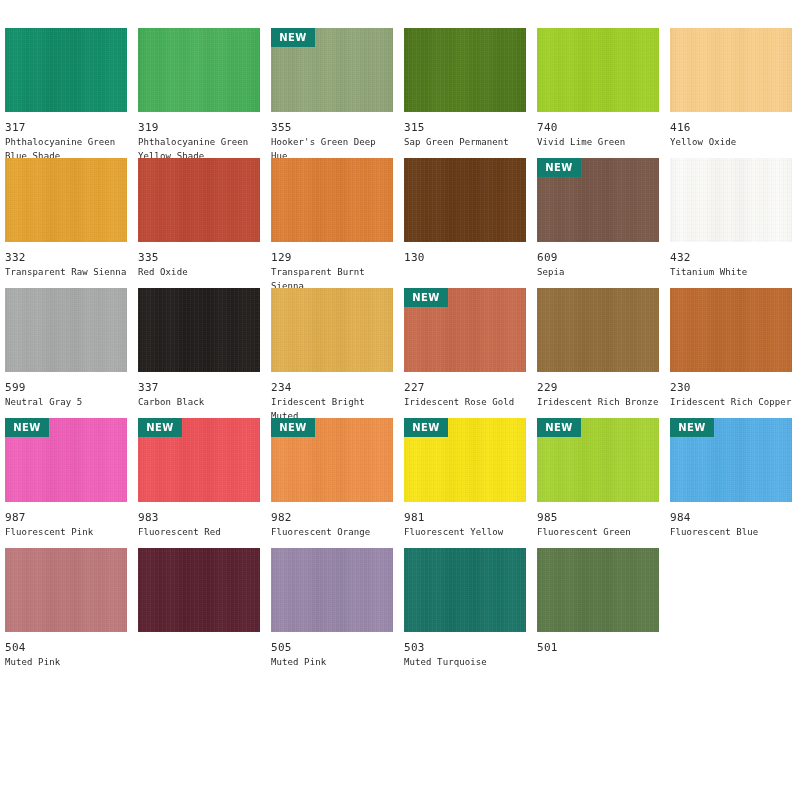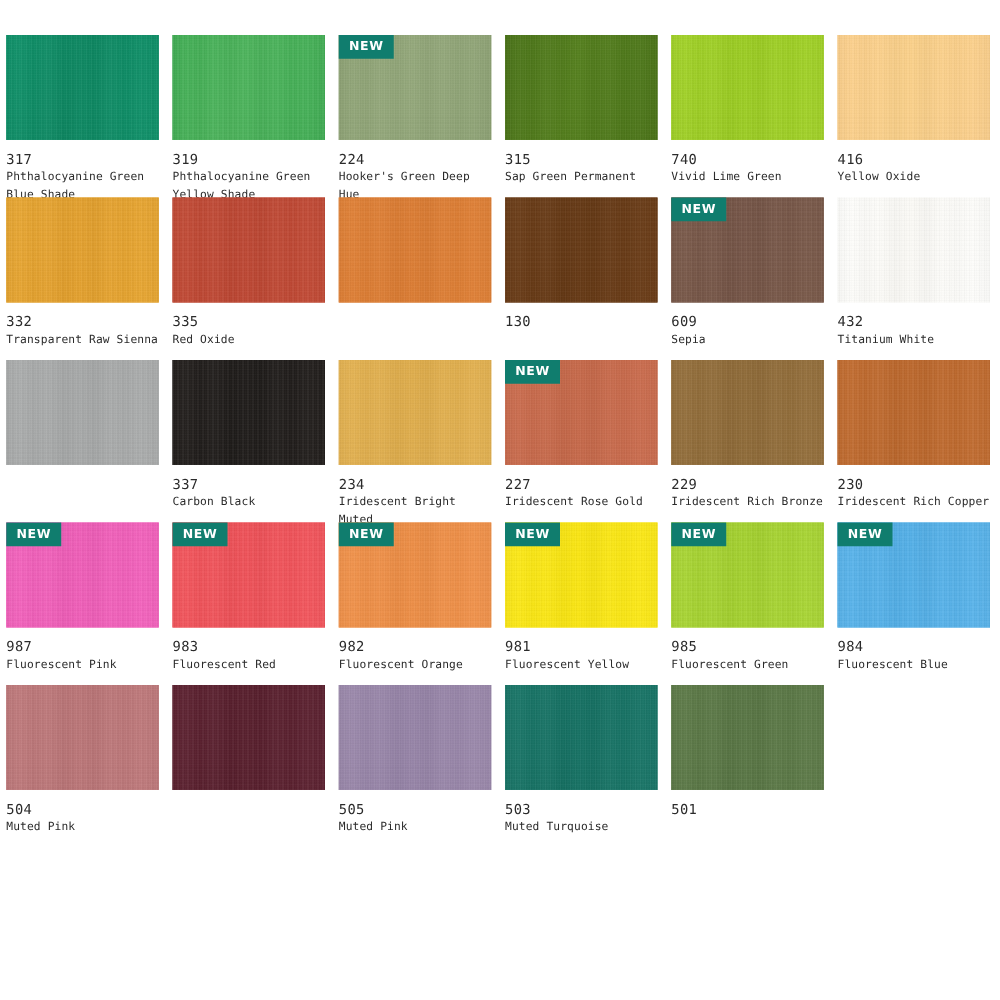--- a/index.html
+++ b/index.html
@@ -165,21 +165,21 @@
           <div class="name">Phthalocyanine Green
 Yellow Shade</div>
         </div>
       </div>
       <div class="swatch-cell">
         <div class="chip-wrap">
           <div class="chip" style="background-image: linear-gradient(100deg, rgb(143, 163, 118) 0%, rgb(148, 168, 123) 45%, rgb(143, 163, 118) 100%); background-color: rgb(143, 163, 118);"></div>
           <div class="new-badge" style="background: rgb(16, 125, 110);">NEW</div>
         </div>
         <div class="meta">
-          <div class="code">224</div>
+          <div class="code">355</div>
           <div class="name">Hooker's Green Deep Hue
 Permanent</div>
         </div>
       </div>
       <div class="swatch-cell">
         <div class="chip-wrap">
           <div class="chip" style="background-image: linear-gradient(100deg, rgb(74, 115, 24) 0%, rgb(84, 127, 29) 45%, rgb(74, 115, 24) 100%); background-color: rgb(74, 115, 24);"></div>
         </div>
         <div class="meta">
           <div class="code">315</div>
@@ -219,20 +219,24 @@
         </div>
         <div class="meta">
           <div class="code">335</div>
           <div class="name">Red Oxide</div>
         </div>
       </div>
       <div class="swatch-cell">
         <div class="chip-wrap">
           <div class="chip" style="background-image: linear-gradient(100deg, rgb(224, 129, 55) 0%, rgb(219, 124, 51) 45%, rgb(224, 129, 55) 100%); background-color: rgb(224, 129, 55);"></div>
         </div>
+        <div class="meta">
+          <div class="code">129</div>
+          <div class="name">Transparent Burnt Sienna</div>
+        </div>
       </div>
       <div class="swatch-cell">
         <div class="chip-wrap">
           <div class="chip" style="background-image: linear-gradient(100deg, rgb(107, 61, 24) 0%, rgb(100, 56, 20) 45%, rgb(107, 61, 24) 100%); background-color: rgb(107, 61, 24);"></div>
         </div>
         <div class="meta">
           <div class="code">130</div>
         </div>
       </div>
       <div class="swatch-cell">
@@ -251,20 +255,24 @@
         </div>
         <div class="meta">
           <div class="code">432</div>
           <div class="name">Titanium White</div>
         </div>
       </div>
       <div class="swatch-cell">
         <div class="chip-wrap">
           <div class="chip" style="background-image: linear-gradient(100deg, rgb(172, 174, 174) 0%, rgb(167, 169, 169) 45%, rgb(172, 174, 174) 100%); background-color: rgb(172, 174, 174);"></div>
         </div>
+        <div class="meta">
+          <div class="code">599</div>
+          <div class="name">Neutral Gray 5</div>
+        </div>
       </div>
       <div class="swatch-cell">
         <div class="chip-wrap">
           <div class="chip" style="background-image: linear-gradient(100deg, rgb(35, 31, 29) 0%, rgb(30, 27, 25) 45%, rgb(35, 31, 29) 100%); background-color: rgb(35, 31, 29);"></div>
         </div>
         <div class="meta">
           <div class="code">337</div>
           <div class="name">Carbon Black</div>
         </div>
       </div>

